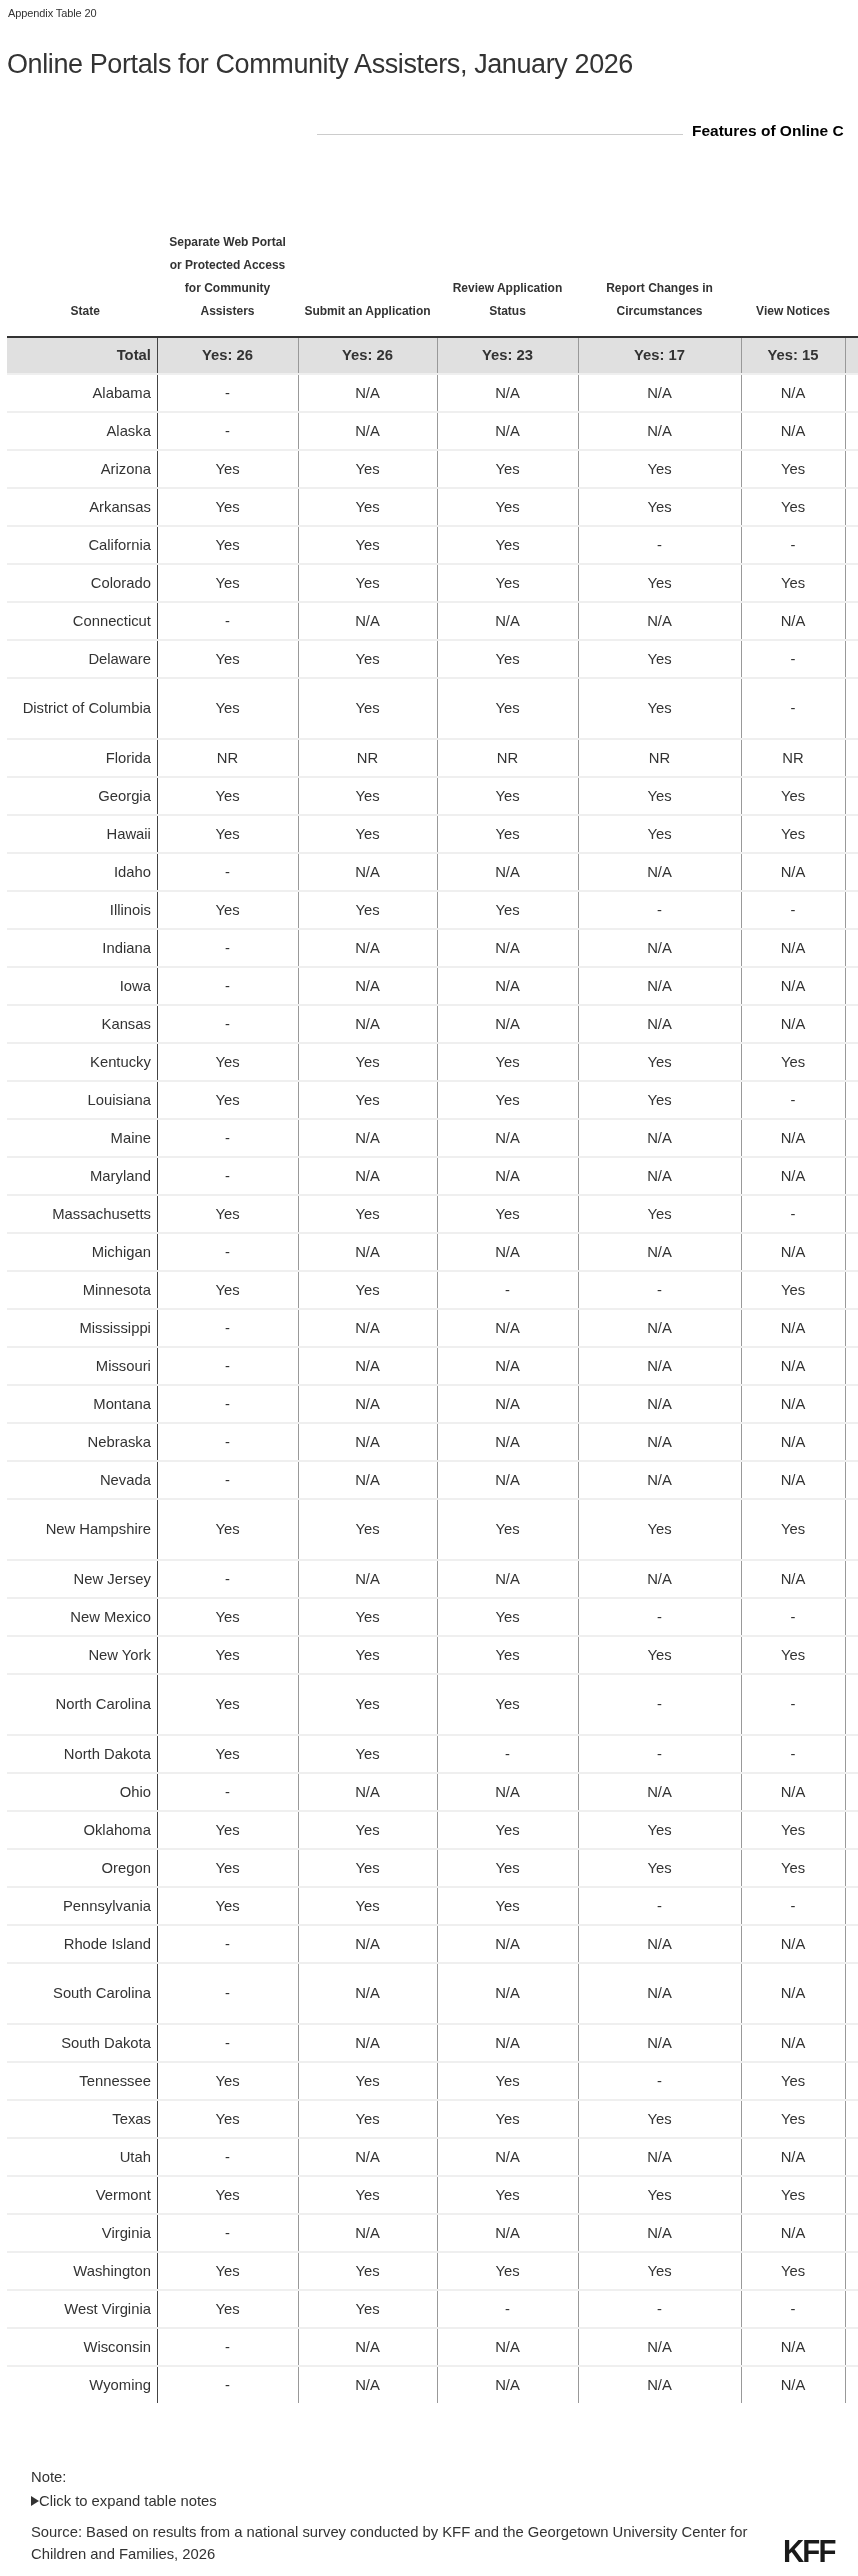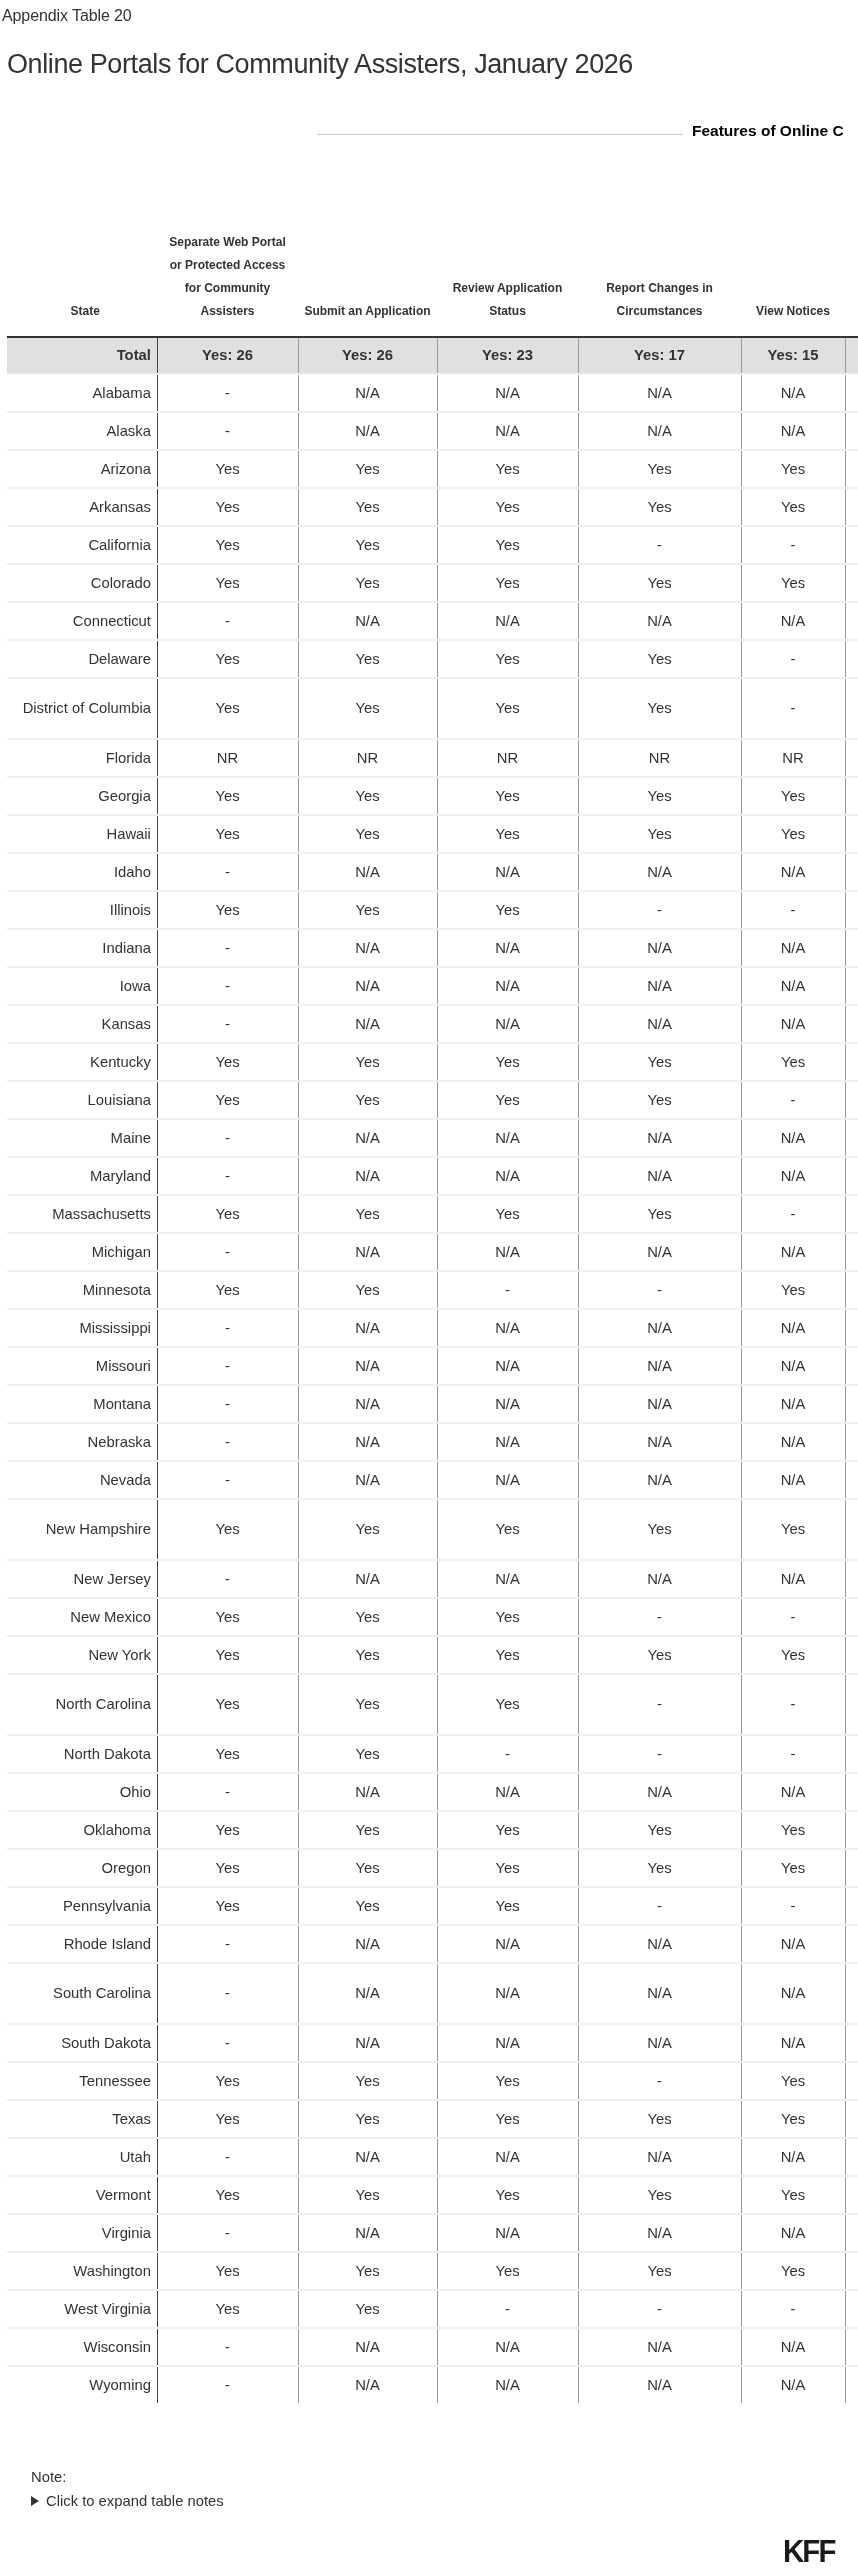--- a/index.html
+++ b/index.html
@@ -2,22 +2,22 @@
 <html style="font-size:11.3px"><head>
 <meta charset="utf-8">
 <style>
   html, body { margin: 0; padding: 0; background: #ffffff; }
   body {
     width: 858px; height: 2576px; overflow: hidden; position: relative;
     font-family: "Liberation Sans", "DejaVu Sans", sans-serif;
     color: #333333;
   }
   .eyebrow {
-    position: absolute; left: 2px; top: 7px;
-    font-size: 16px; color: #333; letter-spacing: -0.1px;
+    position: absolute; left: 8px; top: 7px;
+    font-size: 11px; color: #333; letter-spacing: -0.1px;
   }
   .title {
     position: absolute; left: 7px; top: 49px;
     font-size: 27px; font-weight: normal; color: #333; letter-spacing: -0.4px;
     white-space: nowrap;
   }
   .spanner-line {
     position: absolute; left: 317px; top: 134px; width: 366px; height: 1.4px;
     background: #cccccc;
   }
@@ -58,21 +58,21 @@
     background: #e0e0e0; font-weight: bold; border-top: 2.1px solid #333333;
     height: 35px;
   }
   tbody tr.total td.state { border-right: 1.4px solid #444; }
   tbody tr.tall td { height: 59px; }
   .notes {
     position: absolute; left: 7px; top: 2466px; width: 774px;
     font-size: 14.8px; color: #333; line-height: 22.5px; margin-left: 24px;
   }
   .notes .expand {
-    display: flex; align-items: center; gap: 7px; cursor: pointer;
+    display: flex; align-items: center; cursor: pointer;
     margin-top: 1.4px;
   }
   .notes .tri {
     width: 0; height: 0; border-top: 5.6px solid transparent;
     border-bottom: 5.6px solid transparent; border-left: 8.4px solid #333;
     display: inline-block;
   }
   .notes .source { margin-top: 8.4px; }
   .logo {
     position: absolute; left: 783px; top: 2535px;
@@ -583,16 +583,17 @@
       </tbody>
   </table>
 </div>
 
 <div class="notes">
   <div>Note:</div>
   <div class="expand">
     <span class="tri"></span>
     <span>Click to expand table notes</span>
   </div>
+  <div class="source">Source: Based on results from a national survey conducted by KFF and the Georgetown University Center for Children and Families, 2026</div>
 </div>
 
 <div class="logo">KFF</div>
 
 
 </body></html>

